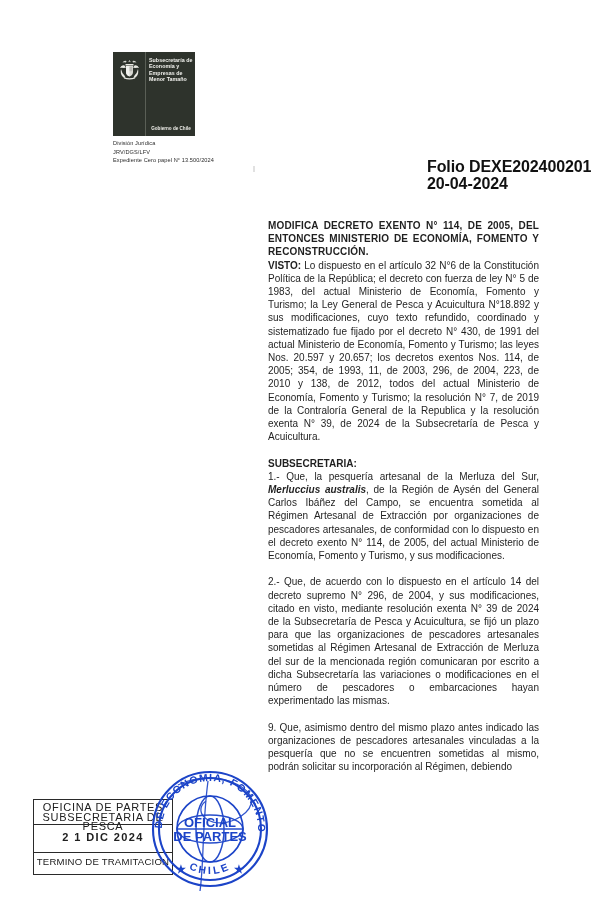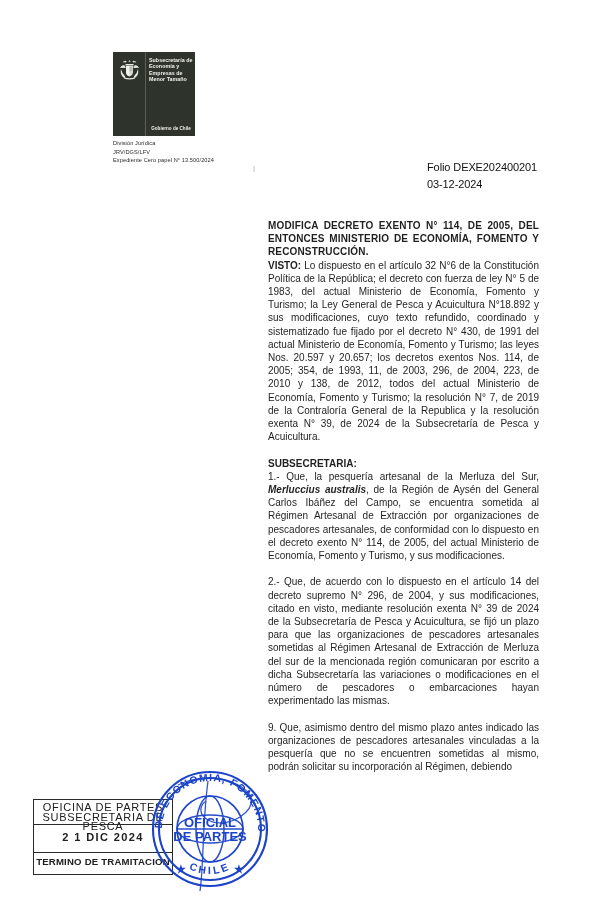--- a/index.html
+++ b/index.html
@@ -79,23 +79,23 @@
     color: #2b2b2b;
     letter-spacing: 0.1px;
   }
   #dept-lines div { white-space: nowrap; }
 
   
   #folio-block {
     position: absolute;
     left: 427px;
     top: 159px;
-    font-size: 11px;
+    font-size: 16px;
     line-height: 16.5px;
-    font-weight: normal;
+    font-weight: bold;
     color: #111111;
     letter-spacing: -0.1px;
   }
 
   
   #doc-body {
     position: absolute;
     left: 268px;
     top: 219px;
     width: 271px;
@@ -150,21 +150,21 @@
     font-weight: bold;
     letter-spacing: 1.4px;
   }
   #stamp-div2 {
     position: absolute; left: 0; top: 52px; width: 100%;
     border-top: 1.4px solid #2a2a2a;
   }
   #stamp-term {
     top: 56px;
     font-size: 9.6px;
-    font-weight: bold;
+    font-weight: normal;
     letter-spacing: 0.2px;
   }
 
   #stamp-circle {
     position: absolute;
     left: 148px;
     top: 767px;
     width: 124px;
     height: 124px;
   }
@@ -207,21 +207,21 @@
 </div>
 
 <div id="dept-lines">
   <div>División Jurídica</div>
   <div>JRV/DGS/LFV</div>
   <div>Expediente Cero papel N° 13.500/2024</div>
 </div>
 
 <div id="folio-block">
   <div>Folio DEXE202400201</div>
-  <div>03-12-2024</div>
+  <div>20-04-2024</div>
 </div>
 
 <div id="doc-body">
 
   <p class="subject">MODIFICA DECRETO EXENTO N° 114, DE 2005, DEL ENTONCES MINISTERIO DE ECONOMÍA, FOMENTO Y RECONSTRUCCIÓN.</p>
 
   <p><span class="lead">VISTO:</span><span> Lo dispuesto en el artículo 32 N°6 de la Constitución Política de la República; el decreto con fuerza de ley N° 5 de 1983, del actual Ministerio de Economía, Fomento y Turismo; la Ley General de Pesca y Acuicultura N°18.892 y sus modificaciones, cuyo texto refundido, coordinado y sistematizado fue fijado por el decreto N° 430, de 1991 del actual Ministerio de Economía, Fomento y Turismo; las leyes Nos. 20.597 y 20.657; los decretos exentos Nos. 114, de 2005; 354, de 1993, 11, de 2003, 296, de 2004, 223, de 2010 y 138, de 2012, todos del actual Ministerio de Economía, Fomento y Turismo; la resolución N° 7, de 2019 de la Contraloría General de la Republica y la resolución exenta N° 39, de 2024 de la Subsecretaría de Pesca y Acuicultura.</span></p>
 
   <div class="para-gap"></div>
 

